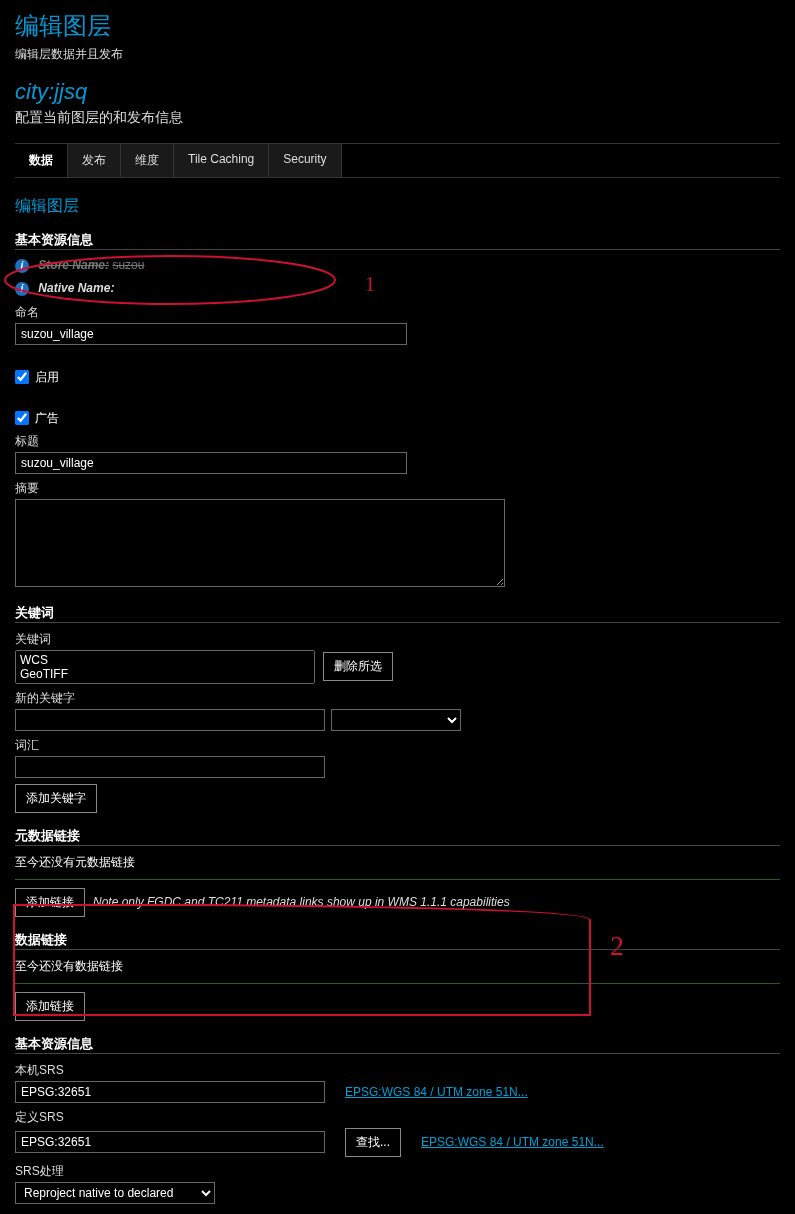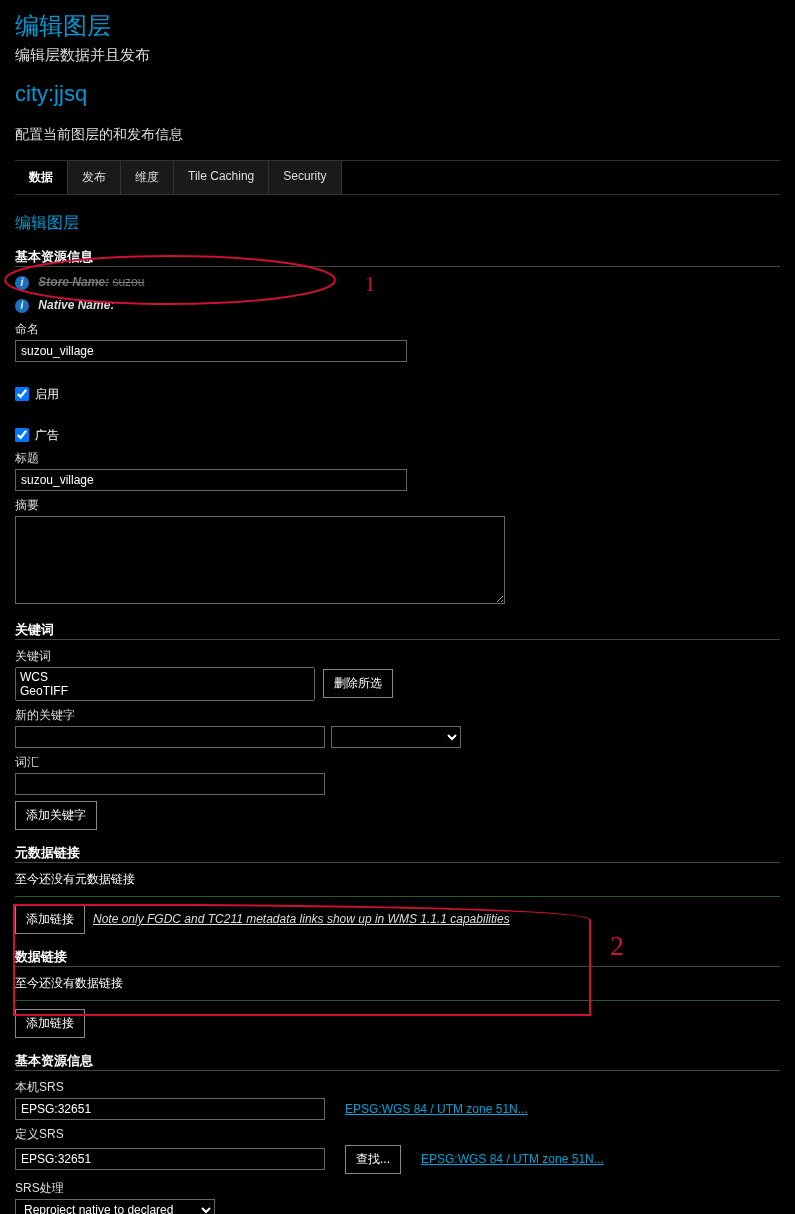--- a/index.html
+++ b/index.html
@@ -17,28 +17,29 @@
       position: relative;
     }
     .page-title {
       color: #0099d4;
       font-size: 24px;
       font-weight: normal;
       margin-bottom: 4px;
     }
     .page-subtitle {
       color: #ddd;
-      font-size: 15px;
+      font-size: 12px;
       margin-bottom: 16px;
     }
     .layer-id {
       color: #0099d4;
       font-size: 22px;
       font-weight: normal;
-      margin-bottom: 19px;
+      margin-bottom: 4px;
+      font-style: italic;
     }
     .layer-desc {
       color: #ddd;
       font-size: 14px;
       margin-bottom: 16px;
     }
     .tabs {
       display: flex;
       border-top: 1px solid #333;
       border-bottom: 1px solid #333;
@@ -157,21 +158,20 @@
       color: #fff;
       padding: 5px 10px;
       font-size: 12px;
       cursor: pointer;
     }
     .note-text {
       font-style: italic;
       font-size: 12px;
       color: #ddd;
       margin-left: 8px;
-      text-decoration: underline;
     }
     .link {
       color: #00a0d4;
       text-decoration: underline;
       cursor: pointer;
       font-size: 12px;
     }
     .srs-row {
       display: flex;
       align-items: center;

